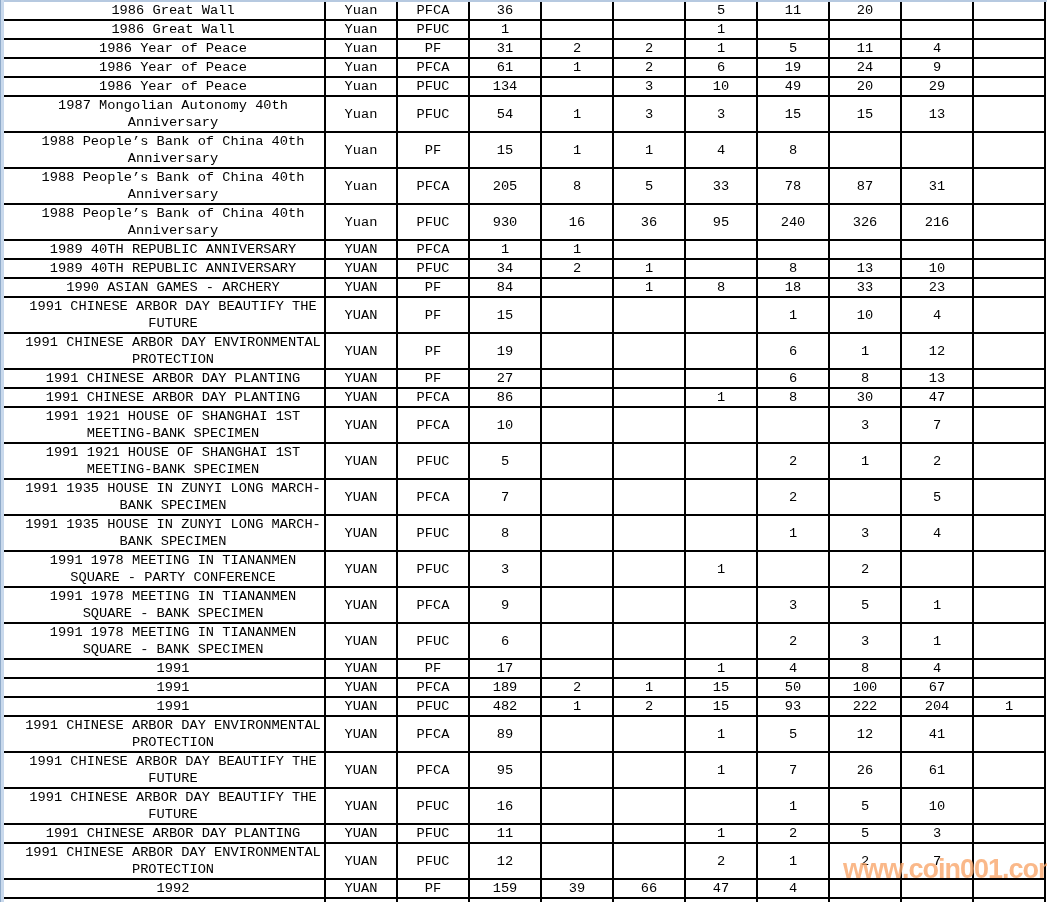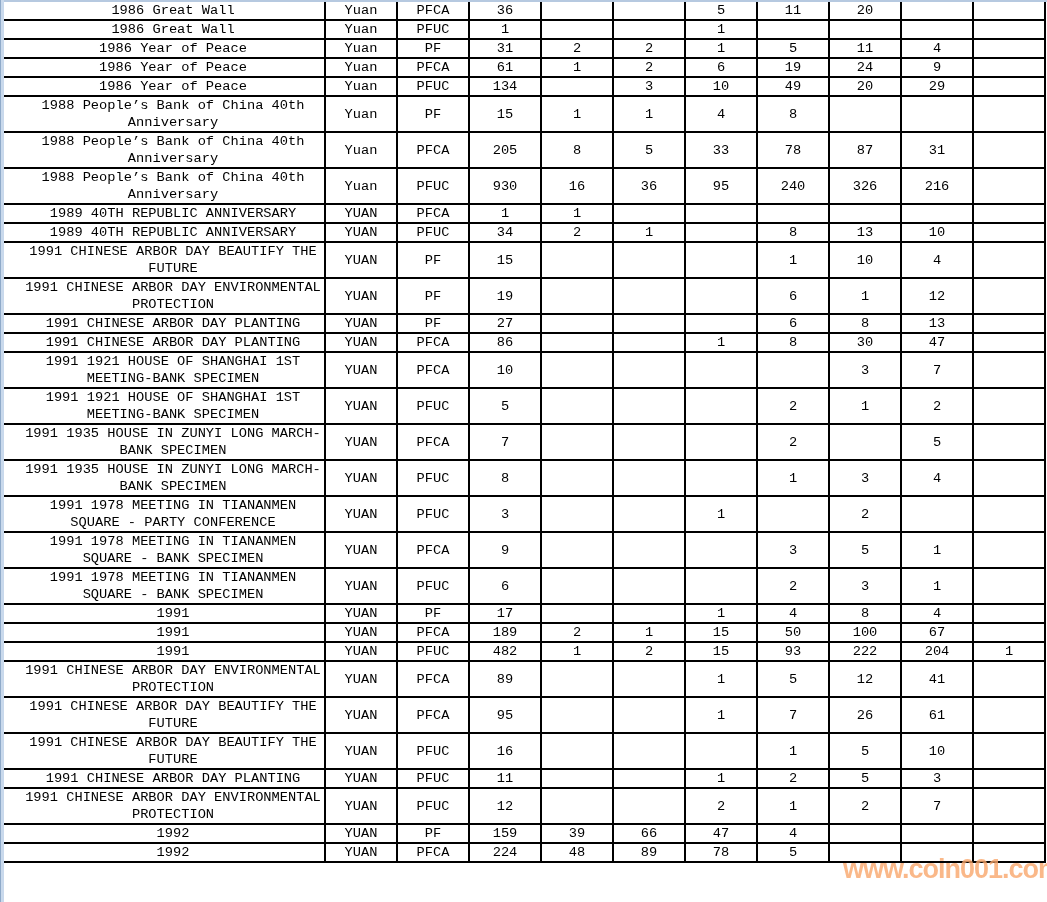--- a/index.html
+++ b/index.html
@@ -147,20 +147,33 @@
           <td>134</td>
           <td></td>
           <td>3</td>
           <td>10</td>
           <td>49</td>
           <td>20</td>
           <td>29</td>
           <td></td>
         </tr>
         <tr class="d">
+          <td>1987 Mongolian Autonomy 40th Anniversary</td>
+          <td>Yuan</td>
+          <td>PFUC</td>
+          <td>54</td>
+          <td>1</td>
+          <td>3</td>
+          <td>3</td>
+          <td>15</td>
+          <td>15</td>
+          <td>13</td>
+          <td></td>
+        </tr>
+        <tr class="d">
           <td>1988 People’s Bank of China 40th Anniversary</td>
           <td>Yuan</td>
           <td>PF</td>
           <td>15</td>
           <td>1</td>
           <td>1</td>
           <td>4</td>
           <td>8</td>
           <td></td>
           <td></td>
@@ -211,20 +224,33 @@
           <td>PFUC</td>
           <td>34</td>
           <td>2</td>
           <td>1</td>
           <td></td>
           <td>8</td>
           <td>13</td>
           <td>10</td>
           <td></td>
         </tr>
+        <tr class="s">
+          <td>1990 ASIAN GAMES - ARCHERY</td>
+          <td>YUAN</td>
+          <td>PF</td>
+          <td>84</td>
+          <td></td>
+          <td>1</td>
+          <td>8</td>
+          <td>18</td>
+          <td>33</td>
+          <td>23</td>
+          <td></td>
+        </tr>
         <tr class="d">
           <td>1991 CHINESE ARBOR DAY BEAUTIFY THE FUTURE</td>
           <td>YUAN</td>
           <td>PF</td>
           <td>15</td>
           <td></td>
           <td></td>
           <td></td>
           <td>1</td>
           <td>10</td>

